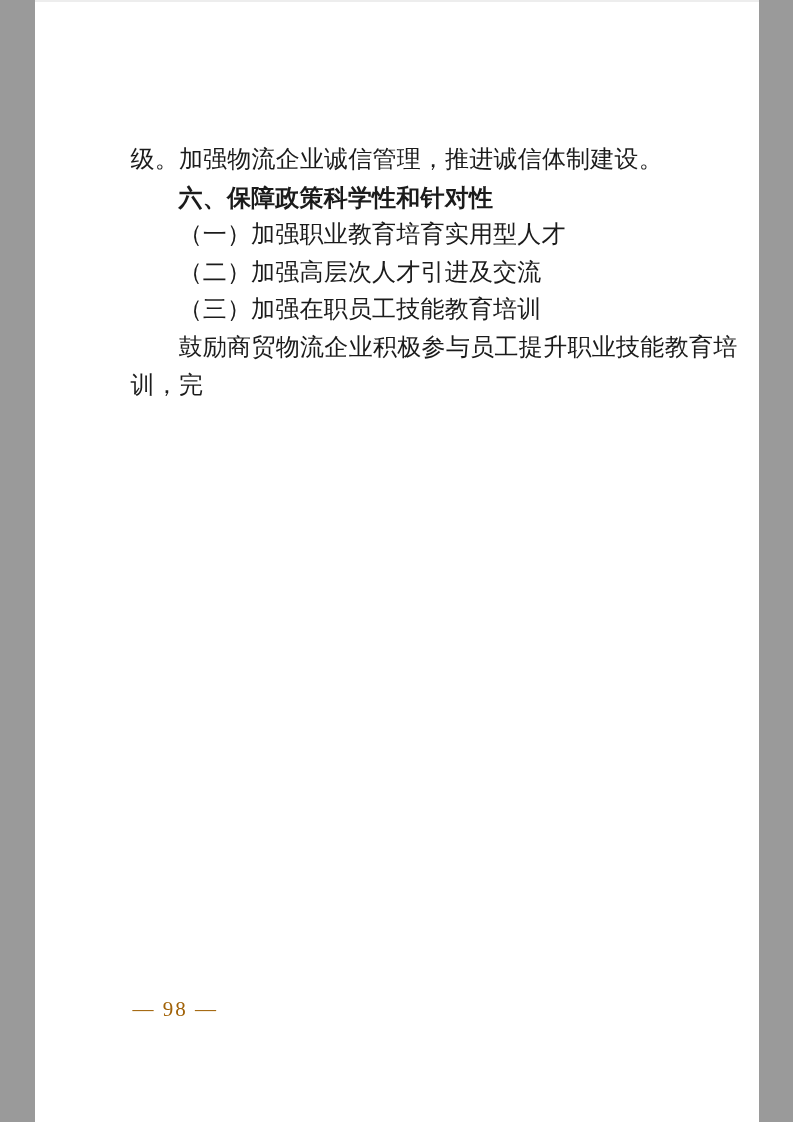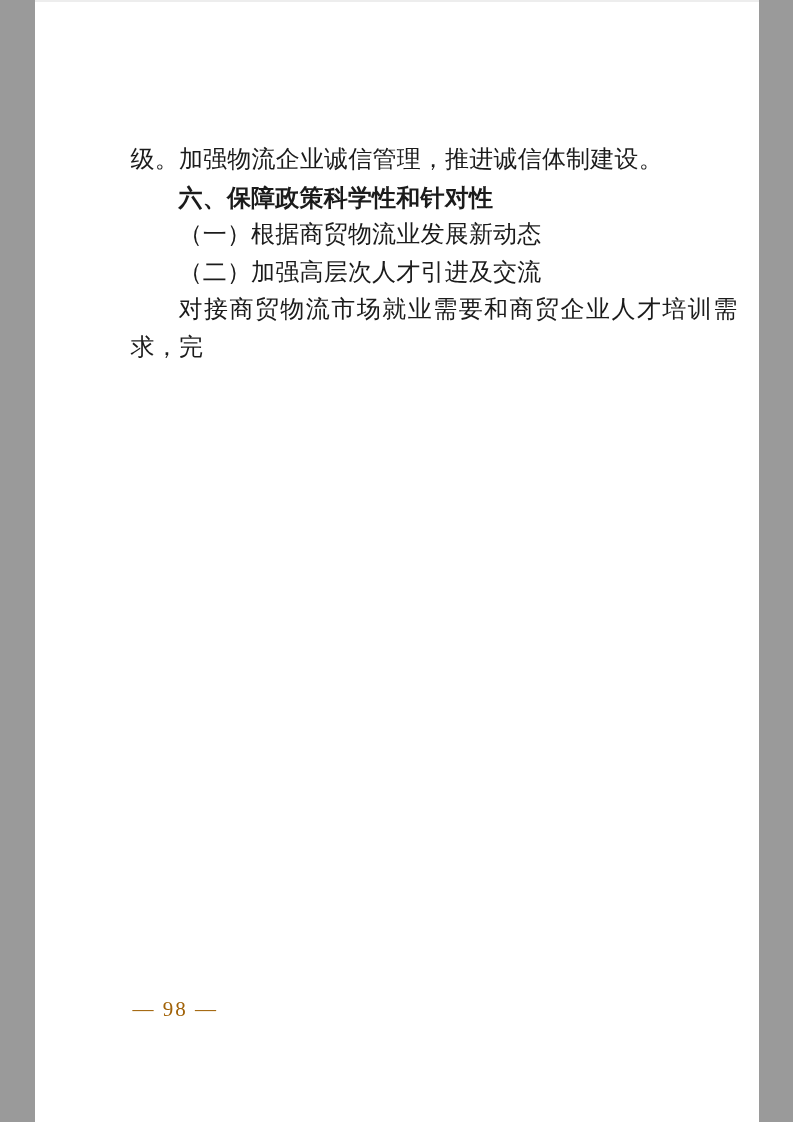--- a/index.html
+++ b/index.html
@@ -77,26 +77,27 @@
 
   <div class="scan-edge"></div>
 
   <div class="doc-body">
 
     <p class="para no-indent">级。加强物流企业诚信管理，推进诚信体制建设。</p>
 
 
     <h2 class="section-heading">六、保障政策科学性和针对性</h2>
 
-    <h3 class="sub-heading">（一）根据商贸物流业发展新动态</h3>
+    <h3 class="sub-heading">（一）加强职业教育培育实用型人才</h3>
 
 
     <h3 class="sub-heading">（二）加强高层次人才引进及交流</h3>
 
 
+    <h3 class="sub-heading">（三）加强在职员工技能教育培训</h3>
 
-    <p class="para">对接商贸物流市场就业需要和商贸企业人才培训需求，完</p>
+    <p class="para">鼓励商贸物流企业积极参与员工提升职业技能教育培训，完</p>
 
   </div>
 
   <div class="page-number">— 98 —</div>
 
 </div>
 
 </body></html>

